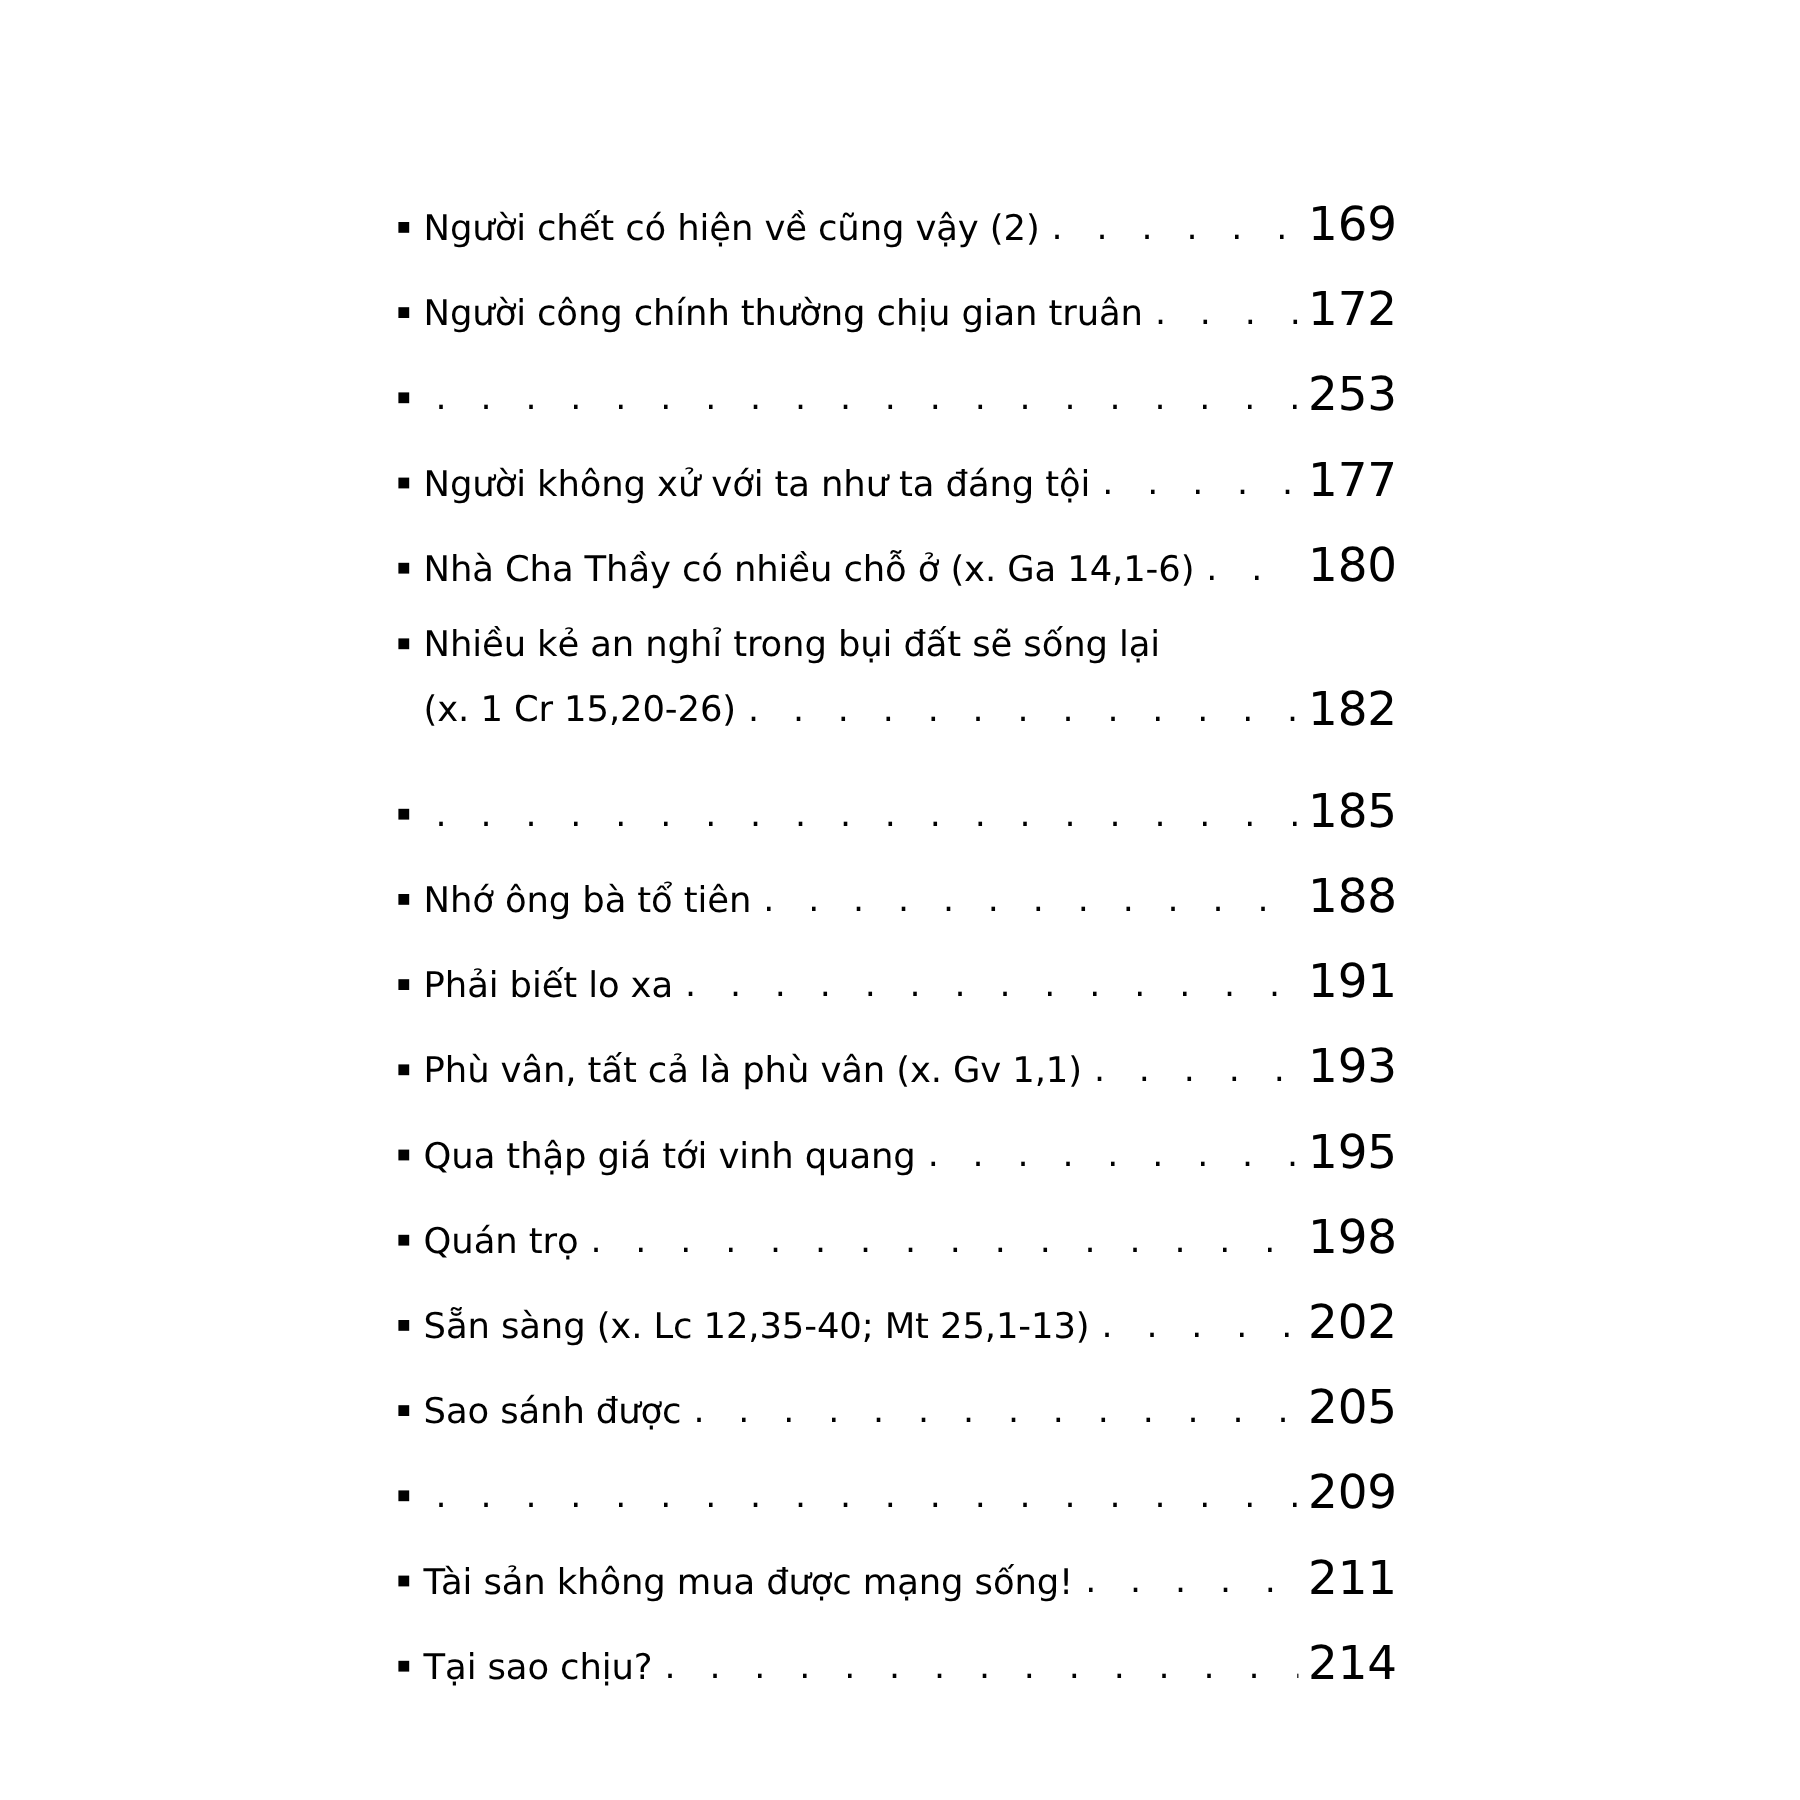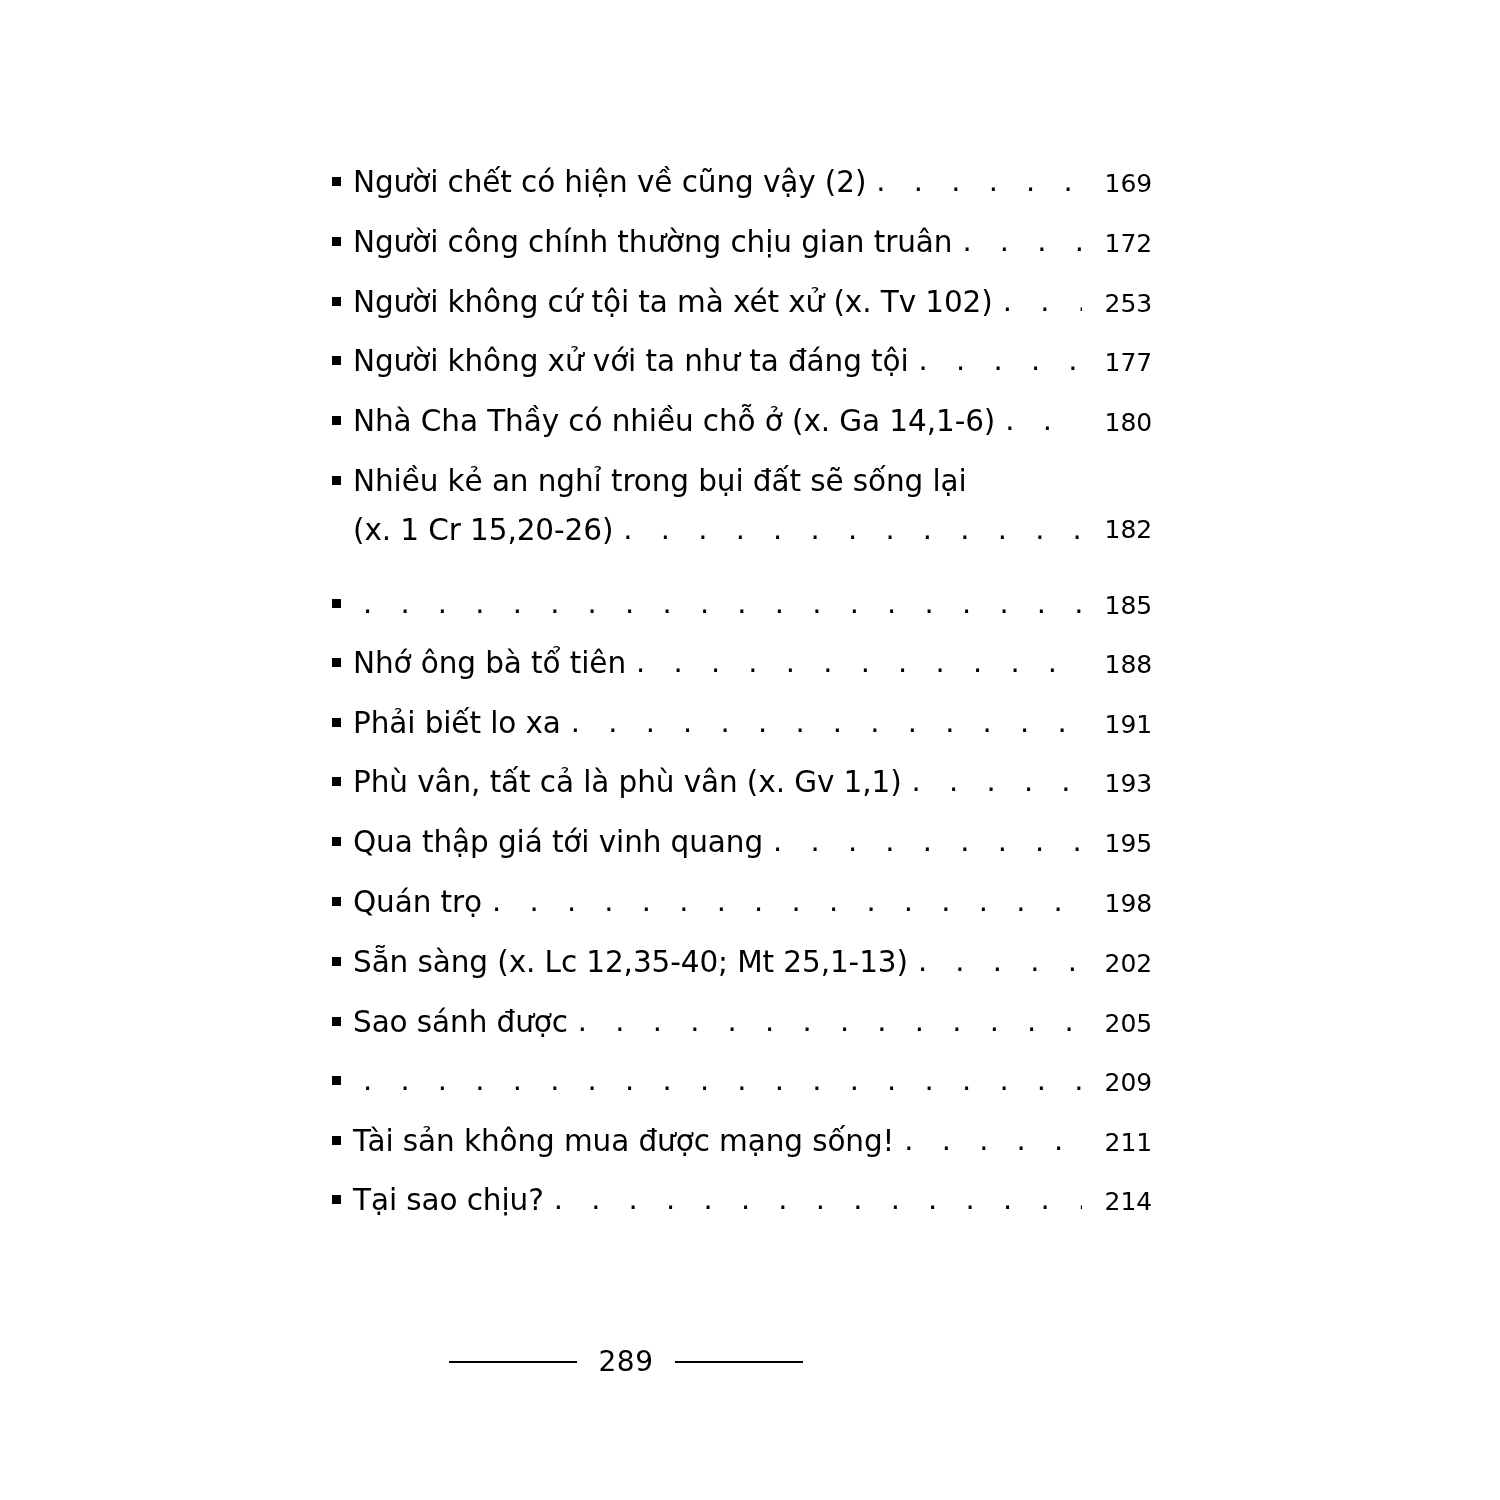--- a/index.html
+++ b/index.html
@@ -62,21 +62,21 @@
     letter-spacing: 9.5px;
     font-size: 29px;
     color: #000;
     position: relative;
     top: -1px;
   }
   .pageno {
     flex: 0 0 auto;
     width: 62px;
     text-align: right;
-    font-size: 25px;
+    font-size: 39px;
   }
   
   .toc-entry.wrap {
     display: block;
     margin-bottom: 39px;
   }
   .wrap .line1 {
     display: flex;
     align-items: baseline;
   }
@@ -128,21 +128,20 @@
       <span class="entry-body">
         <span class="title">Người công chính thường chịu gian truân</span>
         <span class="leader">. . . . . . . . . . . . . . . . . . . . . . . . . . . . . . . . . . . . . . . . . . . . . . . . . . . . . . . . . . .</span>
         <span class="pageno">172</span>
       </span>
     </div>
 
     <div class="toc-entry">
       <span class="bullet"></span>
       <span class="entry-body">
-        <span class="title">Người không cứ tội ta mà xét xử (x. Tv 102)</span>
         <span class="leader">. . . . . . . . . . . . . . . . . . . . . . . . . . . . . . . . . . . . . . . . . . . . . . . . . . . . . . . . . . .</span>
         <span class="pageno">253</span>
       </span>
     </div>
 
     <div class="toc-entry">
       <span class="bullet"></span>
       <span class="entry-body">
         <span class="title">Người không xử với ta như ta đáng tội</span>
         <span class="leader">. . . . . . . . . . . . . . . . . . . . . . . . . . . . . . . . . . . . . . . . . . . . . . . . . . . . . . . . . . .</span>
@@ -263,19 +262,14 @@
       <span class="bullet"></span>
       <span class="entry-body">
         <span class="title">Tại sao chịu?</span>
         <span class="leader">. . . . . . . . . . . . . . . . . . . . . . . . . . . . . . . . . . . . . . . . . . . . . . . . . . . . . . . . . . .</span>
         <span class="pageno">214</span>
       </span>
     </div>
 
   </div>
 
-  <div class="footer">
-    <span class="rule"></span>
-    <span class="folio">289</span>
-    <span class="rule"></span>
-  </div>
 
 </div>
 
 </body></html>

